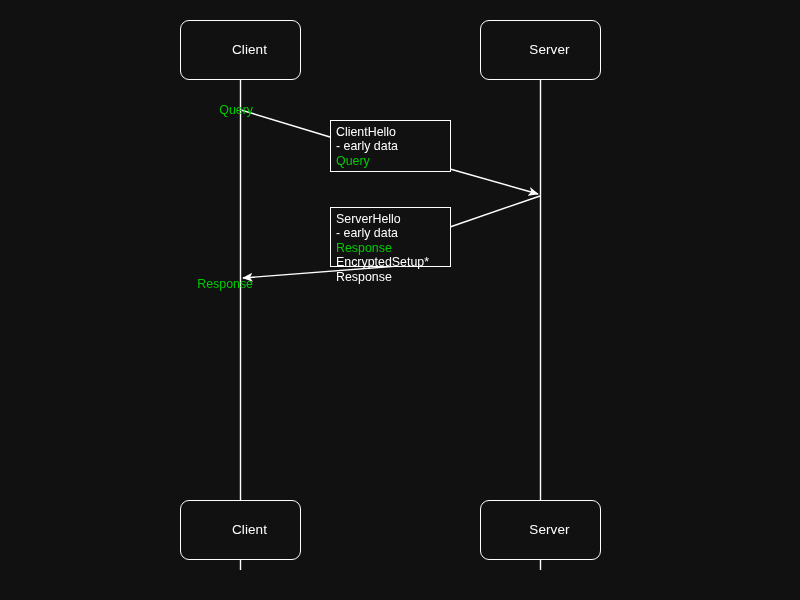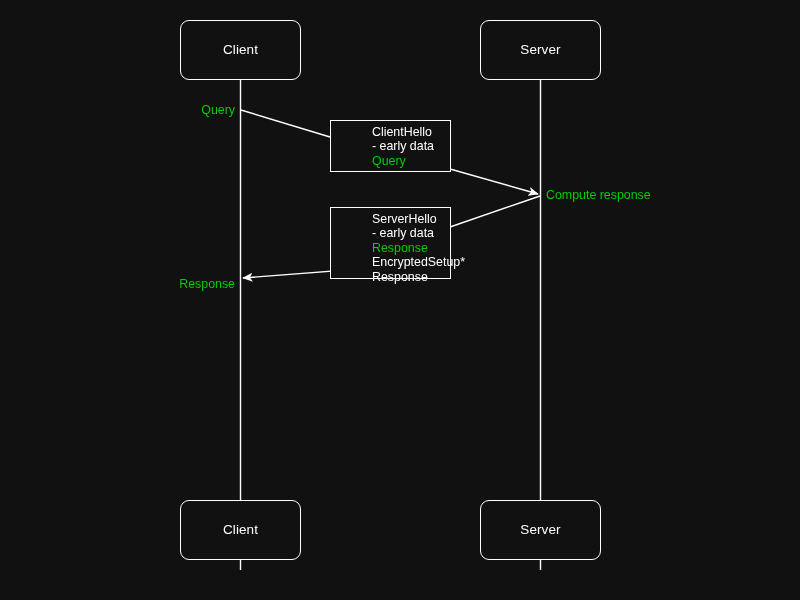--- a/index.html
+++ b/index.html
@@ -31,20 +31,21 @@
   .overlay-layer {
     position: absolute;
     left: 0;
     top: 0;
     width: 800px;
     height: 600px;
     pointer-events: none;
   }
   .overlay-layer > * {
     pointer-events: auto;
+    padding-left: 18px;
   }
 
   
   .participant-box {
     position: absolute;
     box-sizing: border-box;
     border: 1.4px solid #ffffff;
     border-radius: 9px;
     background: #111111;
     display: flex;
@@ -65,21 +66,20 @@
     box-sizing: border-box;
     border: 1.4px solid #ffffff;
     background: #111111;
     padding: 4px 5px 5px 5px;
   }
   .note-line {
     color: #ffffff;
     font-size: 12.4px;
     line-height: 14.4px;
     white-space: nowrap;
-    margin-left: 36px;
   }
   .note-line.accent {
     color: #00cc00;
   }
 
   
   .edge-label {
     position: absolute;
     color: #00cc00;
     font-size: 12.4px;
@@ -134,28 +134,27 @@
     <div class="participant-box" style="left:480px; top:500px; width:121px; height:60px;">
       <span class="participant-label">Server</span>
     </div>
 
     <div class="note-box" style="left:330px; top:120px; width:121px; height:52px;">
       <div class="note-line">ClientHello</div>
       <div class="note-line">- early data</div>
       <div class="note-line accent">Query</div>
     </div>
 
-    <div class="note-box" style="left:330px; top:207px; width:121px; height:72px;">
+    <div class="note-box" style="left:330px; top:207px; width:121px; height:60px;">
       <div class="note-line">ServerHello</div>
       <div class="note-line">- early data</div>
       <div class="note-line accent">Response</div>
       <div class="note-line">EncryptedSetup*</div>
       <div class="note-line">Response</div>
     </div>
 
     <div class="edge-label align-right" style="left:120px; top:103px; width:115px;">Query</div>
 
     <div class="edge-label align-right" style="left:115px; top:277px; width:120px;">Response</div>
 
-    <div class="edge-label align-left" style="left:546px; top:188px; width:200px;">Compute response</div>
 
   </div>
 </div>
 
 </body></html>

